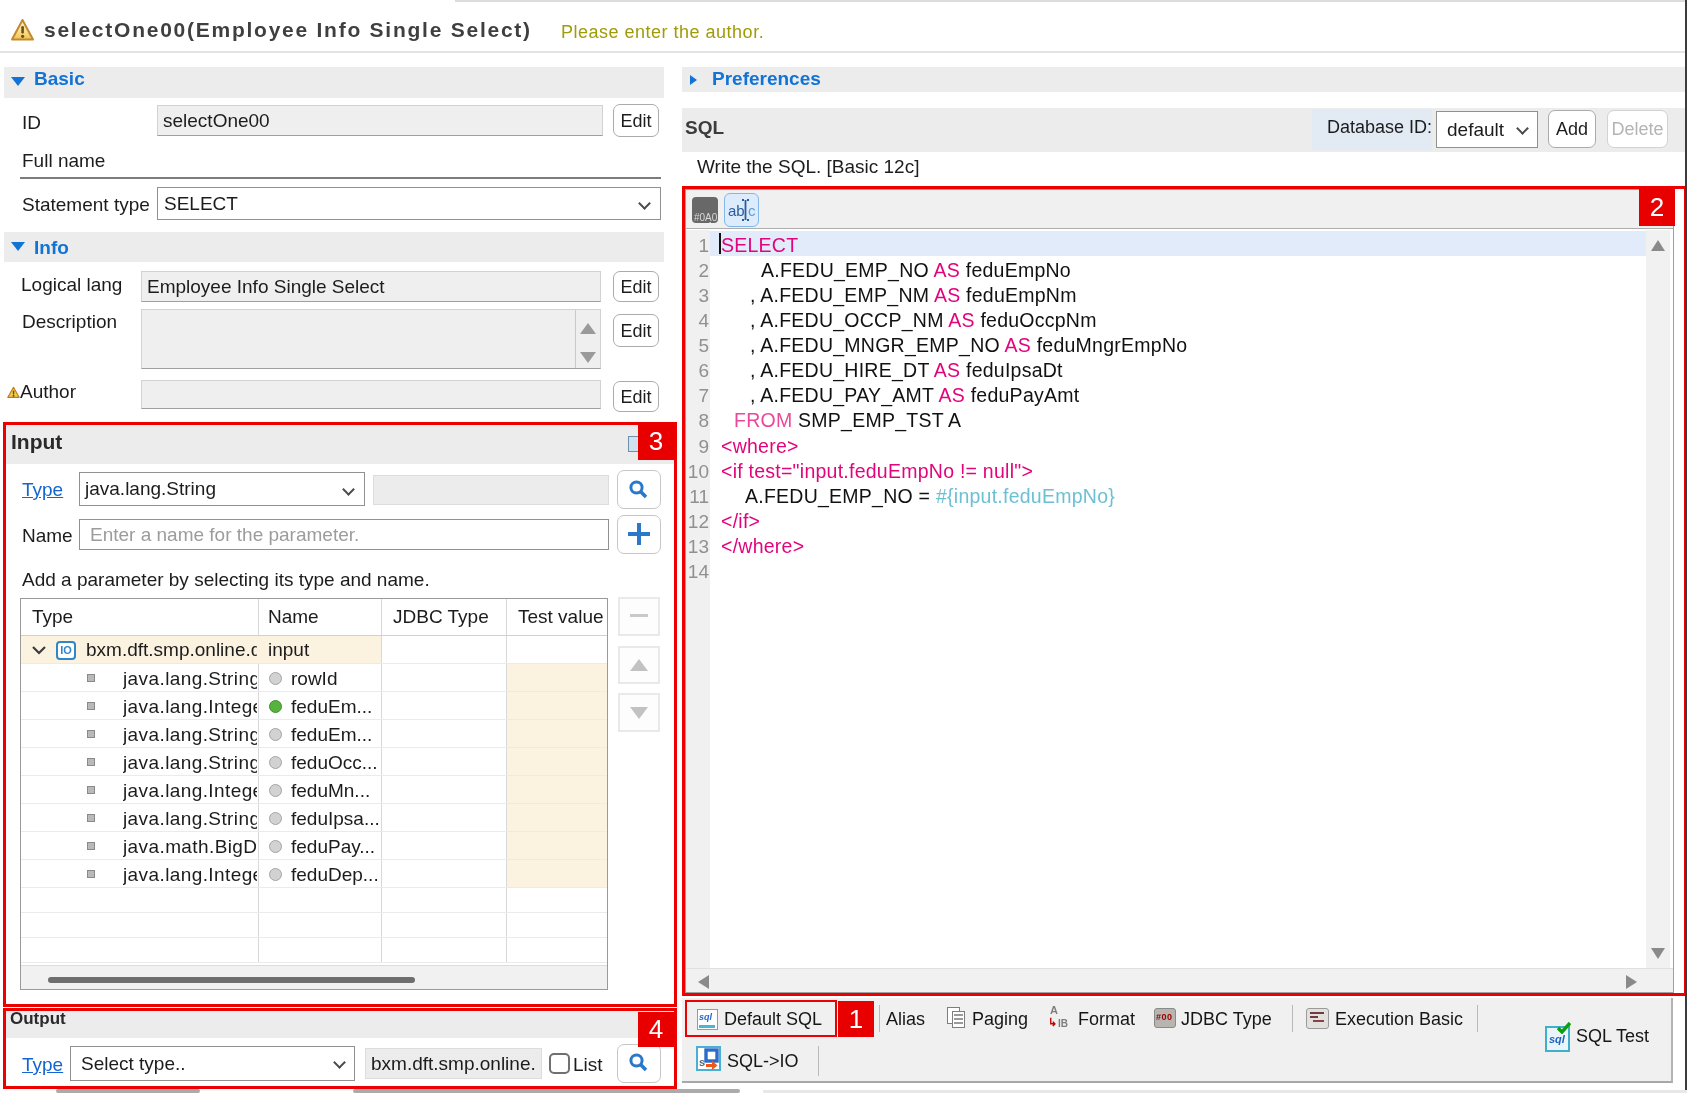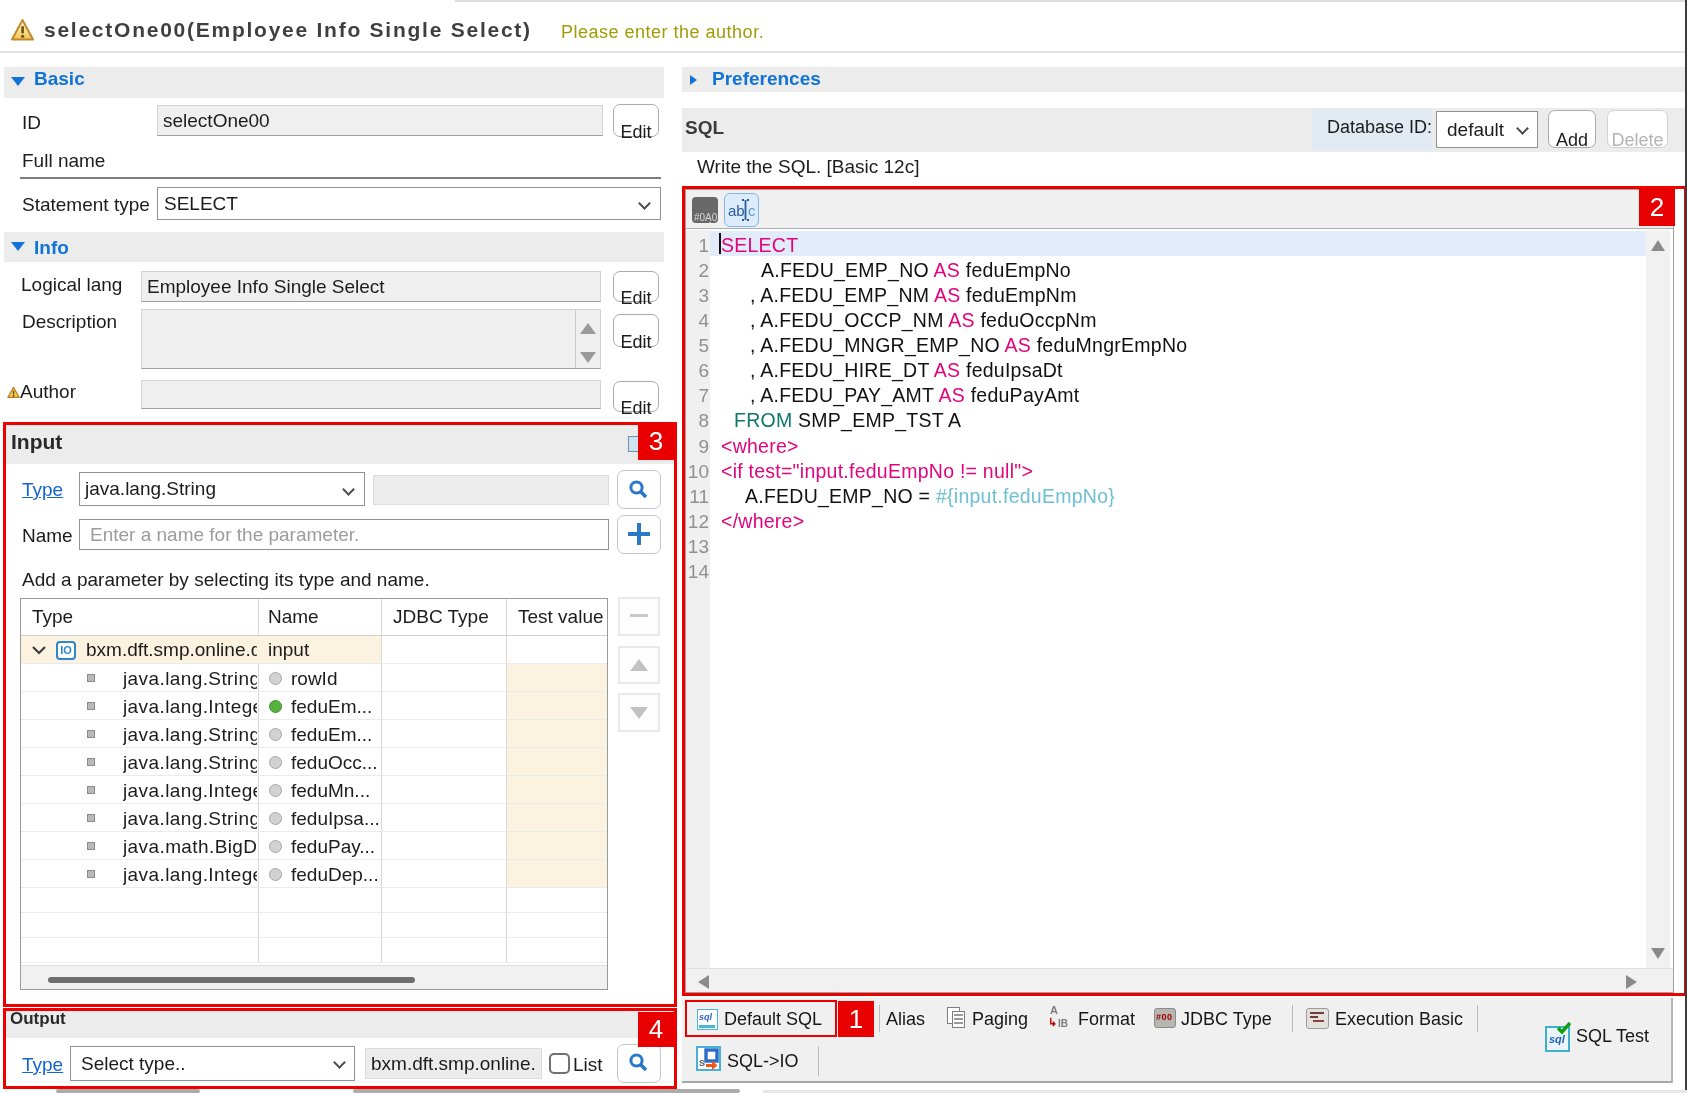--- a/index.html
+++ b/index.html
@@ -7,21 +7,21 @@
 #page { position:relative; width:1687px; height:1093px; overflow:hidden; background:#fff; }
 .abs { position:absolute; }
 .band { position:absolute; background:#ececec; }
 .lbl { position:absolute; font-size:19px; color:#1c1c1c; white-space:nowrap; }
 .fld { position:absolute; background:#efefef; border:1px solid #d2d2d2; border-bottom-color:#9f9f9f; font-size:19px; color:#1c1c1c; white-space:nowrap; overflow:hidden; }
 .fld > span { position:absolute; left:5px; top:50%; transform:translateY(-50%); }
 .combo { position:absolute; background:#fff; border:1px solid #919191; font-size:19px; color:#1c1c1c; white-space:nowrap; overflow:hidden; }
 .combo > span { position:absolute; left:10px; top:50%; transform:translateY(-50%); }
 .chev { position:absolute; width:9px; height:9px; border-right:2px solid #4a4a4a; border-bottom:2px solid #4a4a4a; transform:rotate(45deg); }
 .btn { position:absolute; background:#fff; border:1px solid #ababab; border-radius:7px; font-size:18px; color:#1c1c1c; text-align:center; }
-.btn > span { position:absolute; left:0; right:0; top:50%; transform:translateY(-50%);margin-top:11px; }
+.btn > span { position:absolute; left:0; right:0; top:50%; transform:translateY(-50%); }
 .sechead { position:absolute; font-size:19px; font-weight:bold; color:#1273d6; white-space:nowrap; }
 .tri-d { position:absolute; width:0; height:0; border-left:7px solid transparent; border-right:7px solid transparent; border-top:9px solid #1273d6; }
 .tri-r { position:absolute; width:0; height:0; border-top:5px solid transparent; border-bottom:5px solid transparent; border-left:7px solid #1273d6; }
 .redbox { position:absolute; border:3px solid #ec0000; }
 .badge { position:absolute; background:#e80000; color:#fff; font-size:26px; text-align:center; z-index:5; }
 .link { position:absolute; font-size:19px; color:#1464d2; text-decoration:underline; white-space:nowrap; }
 .sqbtn { position:absolute; background:#fdfdfd; border:2px solid #e9e9e9; }
 .tool { position:absolute; font-size:18px; color:#161616; white-space:nowrap; }
 .sep { position:absolute; width:1px; background:#b9b9b9; }
 </style>
@@ -294,24 +294,25 @@
       <div style="height:25.15px;line-height:25.15px">14</div>
     </div>
   <div class="abs" style="left:721px;top:232.5px;font-size:19.5px;color:#111;letter-spacing:0.25px">
       <div style="height:25.15px;line-height:25.15px;padding-left:0px;white-space:pre"><span style="color:#e2047d">SELECT</span></div>
       <div style="height:25.15px;line-height:25.15px;padding-left:40px;white-space:pre"><span>A.FEDU_EMP_NO </span><span style="color:#e2047d">AS</span><span> feduEmpNo</span></div>
       <div style="height:25.15px;line-height:25.15px;padding-left:29px;white-space:pre"><span>, A.FEDU_EMP_NM </span><span style="color:#e2047d">AS</span><span> feduEmpNm</span></div>
       <div style="height:25.15px;line-height:25.15px;padding-left:29px;white-space:pre"><span>, A.FEDU_OCCP_NM </span><span style="color:#e2047d">AS</span><span> feduOccpNm</span></div>
       <div style="height:25.15px;line-height:25.15px;padding-left:29px;white-space:pre"><span>, A.FEDU_MNGR_EMP_NO </span><span style="color:#e2047d">AS</span><span> feduMngrEmpNo</span></div>
       <div style="height:25.15px;line-height:25.15px;padding-left:29px;white-space:pre"><span>, A.FEDU_HIRE_DT </span><span style="color:#e2047d">AS</span><span> feduIpsaDt</span></div>
       <div style="height:25.15px;line-height:25.15px;padding-left:29px;white-space:pre"><span>, A.FEDU_PAY_AMT </span><span style="color:#e2047d">AS</span><span> feduPayAmt</span></div>
-      <div style="height:25.15px;line-height:25.15px;padding-left:13px;white-space:pre"><span style="color:#0f766e">FROM</span><span> SMP_EMP_TST A</span></div>
+      <div style="height:25.15px;line-height:25.15px;padding-left:13px;white-space:pre"><span style="color:#ec4899">FROM</span><span> SMP_EMP_TST A</span></div>
       <div style="height:25.15px;line-height:25.15px;padding-left:0px;white-space:pre"><span style="color:#e2047d">&lt;where&gt;</span></div>
       <div style="height:25.15px;line-height:25.15px;padding-left:0px;white-space:pre"><span style="color:#e2047d">&lt;if test="input.feduEmpNo != null"&gt;</span></div>
       <div style="height:25.15px;line-height:25.15px;padding-left:24px;white-space:pre"><span>A.FEDU_EMP_NO = </span><span style="color:#6cc0d3">#{input.feduEmpNo}</span></div>
+      <div style="height:25.15px;line-height:25.15px;padding-left:0px;white-space:pre"><span style="color:#e2047d">&lt;/if&gt;</span></div>
       <div style="height:25.15px;line-height:25.15px;padding-left:0px;white-space:pre"><span style="color:#e2047d">&lt;/where&gt;</span></div>
     </div>
   <div class="abs" style="left:1646px;top:230px;width:24px;height:738px;background:#f1f1f1"></div>
   <div class="abs" style="left:1651px;top:240px;width:0;height:0;border-left:7px solid transparent;border-right:7px solid transparent;border-bottom:11px solid #8a8a8a"></div>
   <div class="abs" style="left:1651px;top:948px;width:0;height:0;border-left:7px solid transparent;border-right:7px solid transparent;border-top:11px solid #8a8a8a"></div>
   <div class="abs" style="left:686px;top:968px;width:987px;height:24px;background:#f1f1f1;border-top:1px solid #e0e0e0"></div>
   <div class="abs" style="left:698px;top:975px;width:0;height:0;border-top:7px solid transparent;border-bottom:7px solid transparent;border-right:11px solid #8a8a8a"></div>
   <div class="abs" style="left:1626px;top:975px;width:0;height:0;border-top:7px solid transparent;border-bottom:7px solid transparent;border-left:11px solid #8a8a8a"></div>
 
   <div class="abs" style="left:682px;top:998px;width:991px;height:85px;background:#f0f0f0;border-right:2px solid #b4b4b4;border-bottom:2px solid #a8a8a8"></div>

